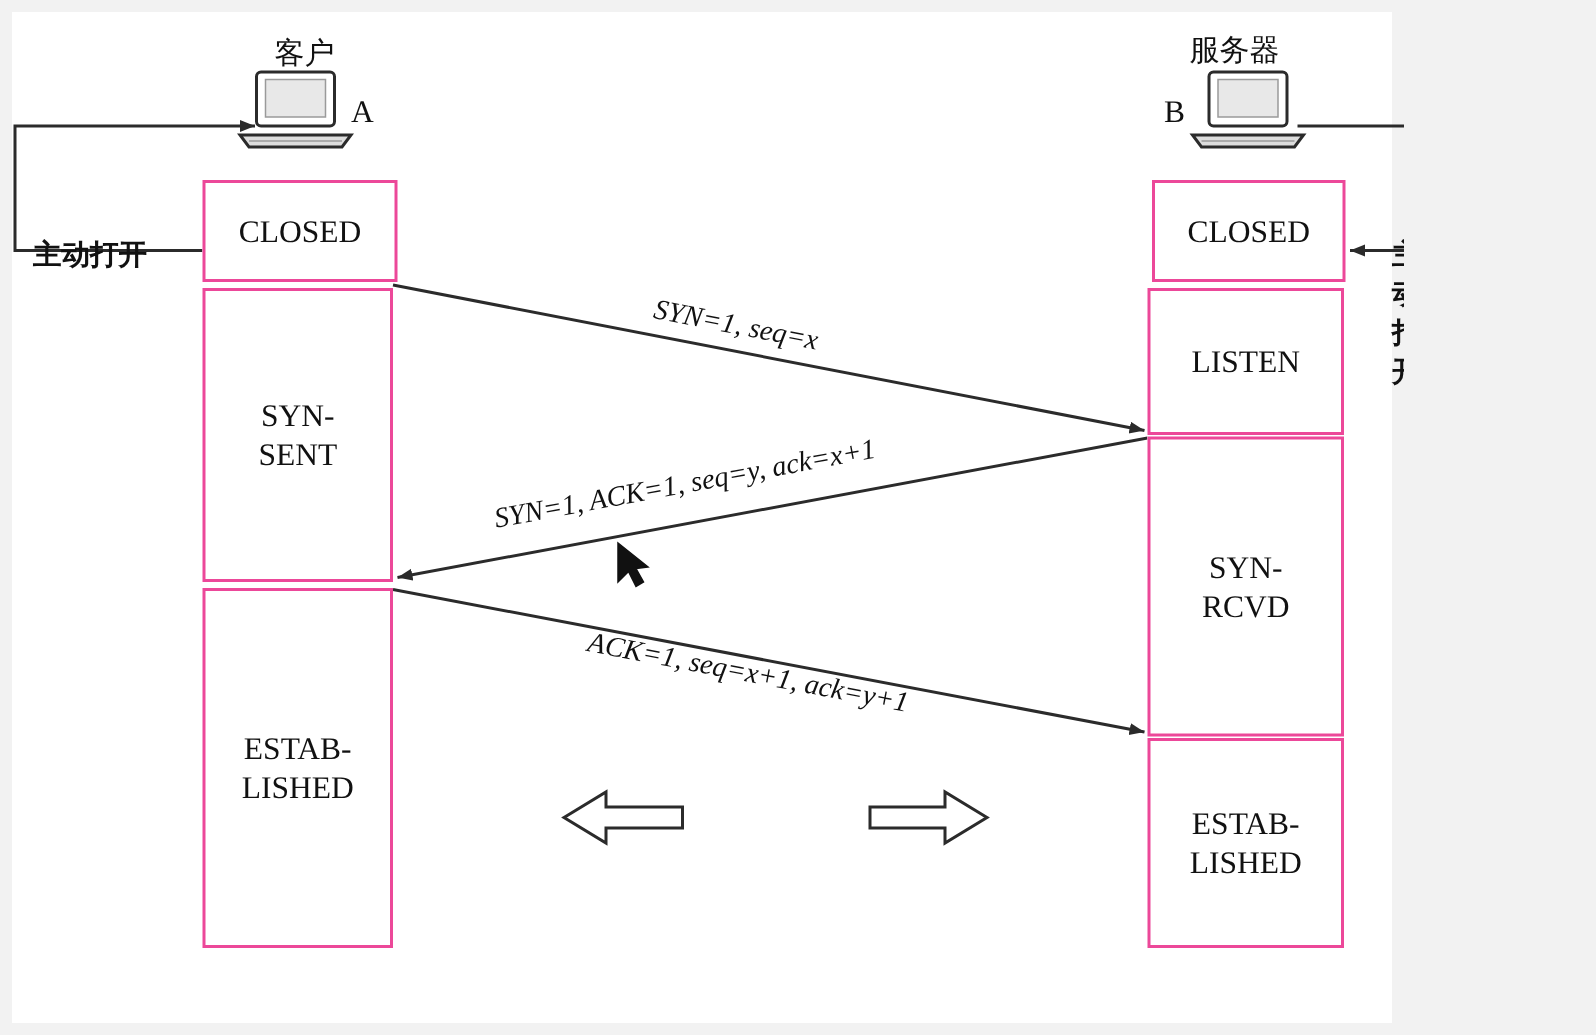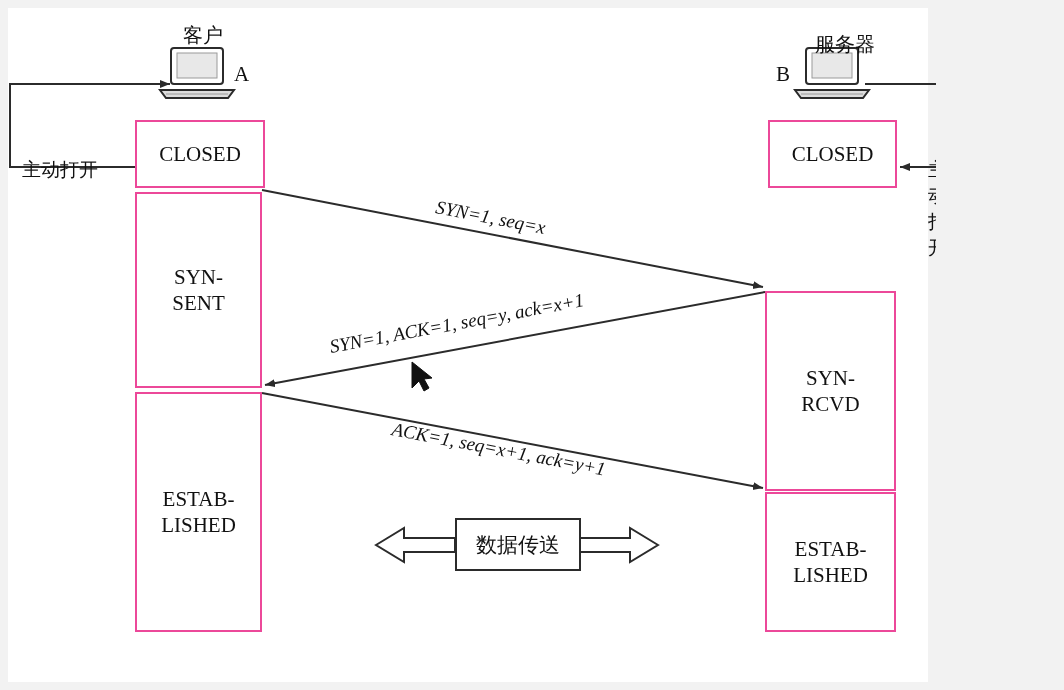--- a/index.html
+++ b/index.html
@@ -65,20 +65,21 @@
     position: absolute;
     font-size: 20px;
     color: #111;
     font-family: "Liberation Sans", sans-serif;
   }
   .side-label {
     position: absolute;
     font-size: 19px;
     color: #111;
     font-family: "Liberation Sans", sans-serif;
+    font-weight: bold;
   }
   .endpoint-letter {
     position: absolute;
     font-size: 21px;
     color: #111;
   }
   .msg-label {
     position: absolute;
     font-size: 19px;
     font-style: italic;
@@ -142,38 +143,38 @@
       <path d="M795,90 L869,90 L863,98 L801,98 z" fill="#dddddd" stroke="#2b2b2b" stroke-width="2"></path>
       <line x1="801" y1="94" x2="863" y2="94" stroke="#9a9a9a" stroke-width="1"></line>
     </g>
 
     <g>
       <path d="M412,362 L412,388 L419,381 L424,391 L429,388 L424,379 L432,378 z" fill="#111111" stroke="#111111" stroke-width="1"></path>
     </g>
   </svg>
 
   <div class="host-label" style="left:183px; top:22px;">客户</div>
-  <div class="host-label" style="left:793px; top:31px;margin-left:22px;">服务器</div>
+  <div class="host-label" style="left:793px; top:20px;">服务器</div>
   <div class="endpoint-letter" style="left:234px; top:62px;">A</div>
   <div class="endpoint-letter" style="left:776px; top:62px;">B</div>
 
   <div class="side-label" style="left:22px; top:157px;">主动打开</div>
   <div class="side-label" style="left:928px; top:157px;">主动打开</div>
 
   <div class="box" style="left:135px; top:120px; width:130px; height:68px;">CLOSED</div>
   <div class="box" style="left:135px; top:192px; width:127px; height:196px;">SYN-
 SENT</div>
   <div class="box" style="left:135px; top:392px; width:127px; height:240px;">ESTAB-
 LISHED</div>
 
   <div class="box" style="left:768px; top:120px; width:129px; height:68px;">CLOSED</div>
+  <div class="box" style="left:765px; top:192px; width:131px; height:98px;">LISTEN</div>
   <div class="box" style="left:765px; top:291px; width:131px; height:200px;">SYN-
 RCVD</div>
   <div class="box" style="left:765px; top:492px; width:131px; height:140px;">ESTAB-
 LISHED</div>
 
   <div class="msg-label" style="left:436px; top:196px; transform: rotate(11deg);">SYN=1, seq=x</div>
   <div class="msg-label" style="left:330px; top:336px; transform: rotate(-10.5deg);">SYN=1, ACK=1, seq=y, ack=x+1</div>
   <div class="msg-label" style="left:392px; top:418px; transform: rotate(10.8deg);">ACK=1, seq=x+1, ack=y+1</div>
 
-  <div class="data-box" style="left:455px; top:518px; width:126px; height:53px;">数据传送</div>
 
 </div>
 
 </body></html>

